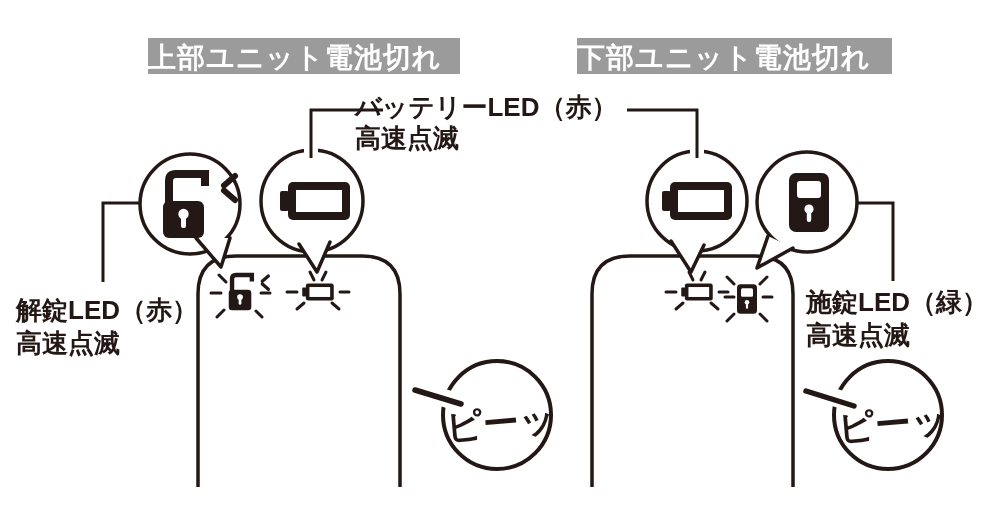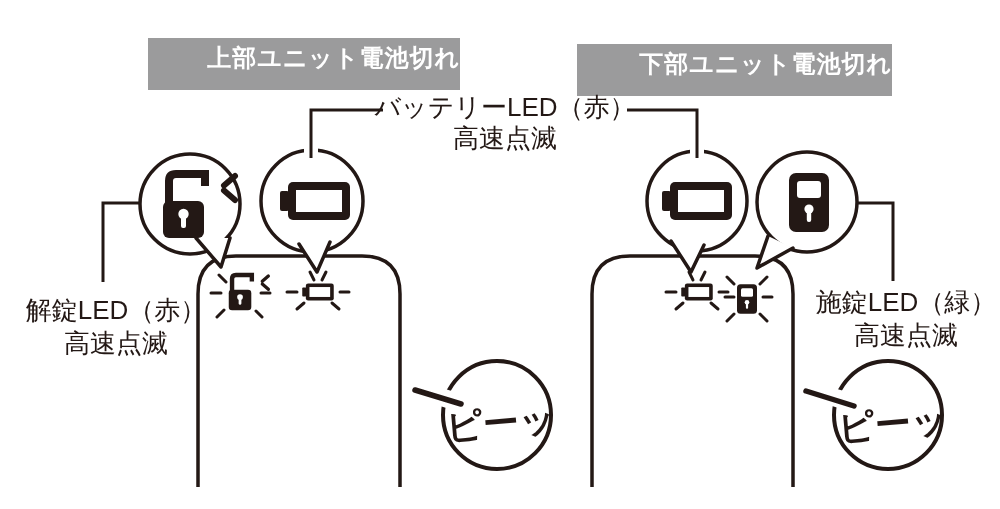--- a/index.html
+++ b/index.html
@@ -22,30 +22,30 @@
   .tail{fill:#fff;stroke:var(--ink);stroke-width:3.5;stroke-linejoin:round;stroke-linecap:round;}
   .leader{stroke:var(--ink);stroke-width:3;fill:none;}
   .device{stroke:var(--ink);stroke-width:3.5;fill:none;}
   .rays{stroke:var(--ink);stroke-width:3;fill:none;stroke-linecap:round;}
   .mask{fill:#fff;stroke:none;}
   .maskline{stroke:#fff;stroke-width:18;fill:none;stroke-linecap:butt;}
   .pointer{stroke:var(--ink);stroke-width:5.5;fill:none;stroke-linecap:round;}
   .beepcircle{fill:none;stroke:var(--ink);stroke-width:4;}
 
   .badge{
-    position:absolute;height:52px;line-height:40px;text-align:right;
+    position:absolute;height:36px;line-height:40px;text-align:left;
     background:var(--badge_bg);color:var(--badge_text);
-    font-size:24px;font-weight:700;letter-spacing:1px;white-space:nowrap;
+    font-size:28px;font-weight:700;letter-spacing:1px;white-space:nowrap;
   }
   #badge-left{left:148px;top:38px;width:312px;}
-  #badge-right{left:577px;top:44px;width:315px;}
+  #badge-right{left:577px;top:38px;width:315px;}
 
   .callout{
-    position:absolute;color:var(--ink);text-align:center;
-    font-size:26px;font-weight:400;line-height:33px;white-space:nowrap;
+    position:absolute;color:var(--ink);
+    font-size:26px;font-weight:700;line-height:33px;white-space:nowrap;
   }
   #battery-callout{left:355px;top:92px;width:300px;line-height:31px;}
   #unlock-callout{left:16px;top:294px;width:200px;}
   #lock-callout{left:806px;top:286px;width:200px;}
 
   .beep{
     position:absolute;width:110px;text-align:center;color:var(--ink);
     font-size:36px;font-weight:700;transform:rotate(-5deg);white-space:nowrap;
   }
   #beep-left{left:446px;top:399px;}

